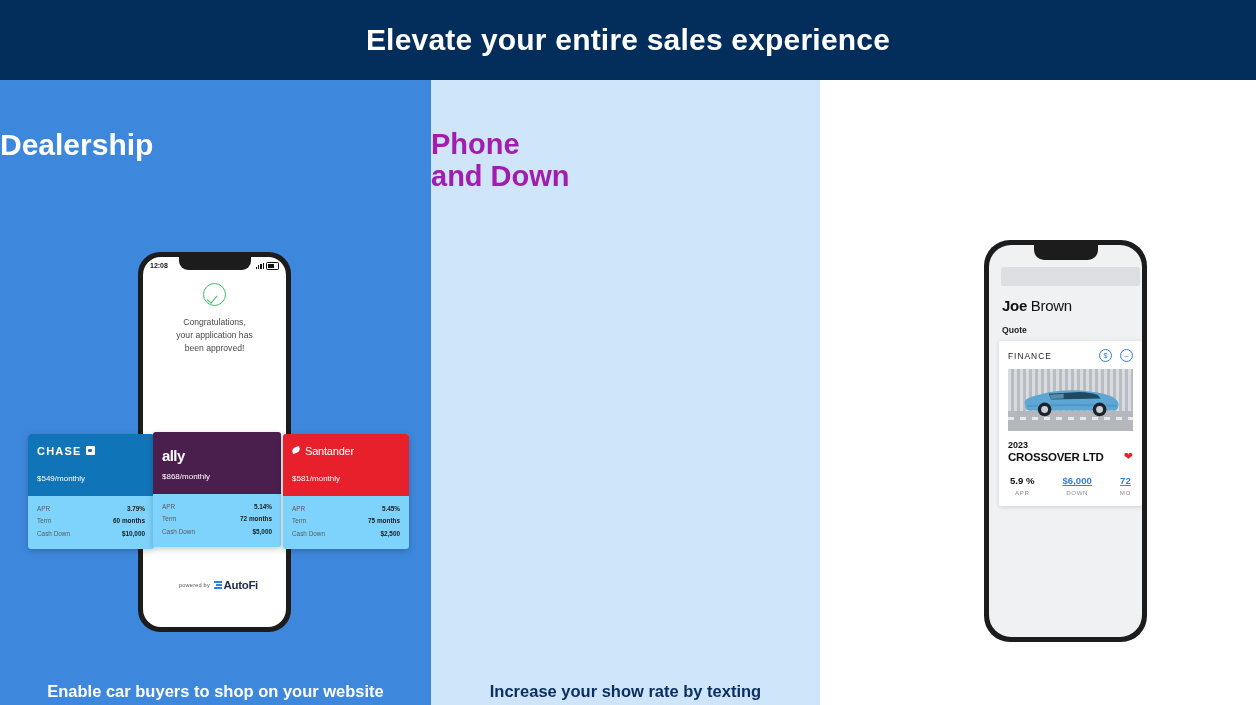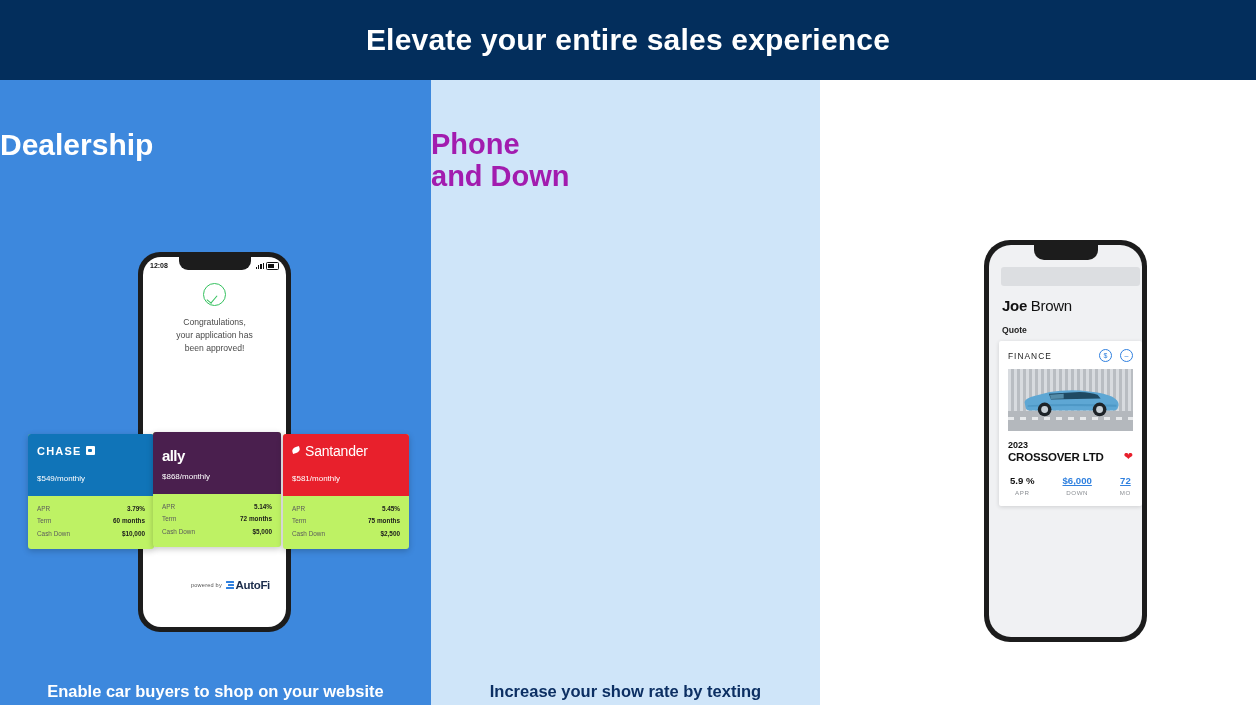--- a/index.html
+++ b/index.html
@@ -51,33 +51,33 @@
   .batt{display:inline-block;width:11px;height:6px;border:1px solid #111;border-radius:1.5px;
         position:relative;}
   .batt::after{content:"";position:absolute;left:1px;top:1px;bottom:1px;width:6px;background:#111;}
   .approve{position:absolute;left:0;top:26px;width:100%;text-align:center;}
   .check-circle{width:21px;height:21px;border:1.6px solid #34c15e;border-radius:50%;
                 margin:0 auto 10px;position:relative;}
   .check-circle::after{content:"";position:absolute;left:5px;top:9px;width:5px;height:9px;
                        border-right:1.6px solid #34c15e;border-bottom:1.6px solid #34c15e;
                        transform:rotate(40deg);}
   .approve-text{font-size:8.6px;color:#4a4a4a;line-height:1.5;}
-  .autofi-foot{position:absolute;left:16px;bottom:36px;width:100%;display:flex;
+  .autofi-foot{position:absolute;left:4px;bottom:36px;width:100%;display:flex;
                align-items:center;justify-content:center;gap:4px;}
   .autofi-foot .pb{font-size:5.6px;color:#555;letter-spacing:.2px;}
   .af-logo{display:flex;align-items:center;gap:1.5px;}
   .af-bars{display:inline-block;width:8px;height:9px;position:relative;}
   .af-bars i{position:absolute;right:0;height:1.7px;background:#2f80df;border-radius:.5px;}
   .af-bars i:nth-child(1){top:0.6px;width:8px;}
   .af-bars i:nth-child(2){top:3.6px;width:6px;}
   .af-bars i:nth-child(3){top:6.6px;width:7.5px;}
   .af-word{font-size:11.5px;font-weight:bold;color:#1b2c4b;letter-spacing:-.3px;}
 
   
-  .lender{position:absolute;width:126px;background:#bef264;border-radius:3px;
+  .lender{position:absolute;width:126px;background:#7dd3fc;border-radius:3px;
           box-shadow:0 2px 6px rgba(0,0,0,.22);overflow:hidden;z-index:6;}
   .l1{left:28px;top:354px;}
   .l2{left:153px;top:352px;width:128px;}
   .l3{left:283px;top:354px;}
   .lender-top{padding:8px 9px 10px;color:#fff;}
   .lender-brand{height:17px;display:flex;align-items:center;}
   .lender-price{margin-top:7px;font-size:17px;letter-spacing:-.4px;}
   .lender-price span{font-size:8px;letter-spacing:0;}
   .lender-body{padding:7px 9px 9px;}
   .lrow{display:flex;justify-content:space-between;font-size:6.4px;color:#5c5c5c;
@@ -88,21 +88,21 @@
   .bg-sant{background:#e8202c;}
   .chase-word{font-size:11px;font-weight:bold;letter-spacing:1.2px;}
   .chase-mark{width:9px;height:9px;background:#fff;margin-left:4px;position:relative;
               border-radius:1px;}
   .chase-mark::after{content:"";position:absolute;left:2.6px;top:2.6px;width:3.8px;height:3.8px;
                      background:#1074b8;border-radius:1px;}
   .ally-word{font-size:15px;font-weight:bold;letter-spacing:-.6px;margin-top:14px;}
   .sant-flame{width:9px;height:9px;margin-right:4px;position:relative;}
   .sant-flame::before{content:"";position:absolute;left:0;top:1px;width:8px;height:6px;
                       background:#fff;border-radius:60% 10% 60% 10%;transform:rotate(-18deg);}
-  .sant-word{font-size:14px;letter-spacing:-.2px;}
+  .sant-word{font-size:11px;letter-spacing:-.2px;}
 
   
   .phone2{position:absolute;left:553px;top:160px;width:163px;height:402px;
           background:#1c1c1c;border-radius:26px;padding:5px;box-sizing:border-box;}
   .phone2-screen{position:relative;width:100%;height:100%;background:#f0f1f3;
                  border-radius:22px;overflow:hidden;}
   .notch2{position:absolute;left:50%;transform:translateX(-50%);top:0;width:64px;height:15px;
           background:#1c1c1c;border-radius:0 0 10px 10px;z-index:4;}
   .srch{position:absolute;left:12px;top:22px;width:139px;height:19px;background:#dcdee1;
         border-radius:3px;}

